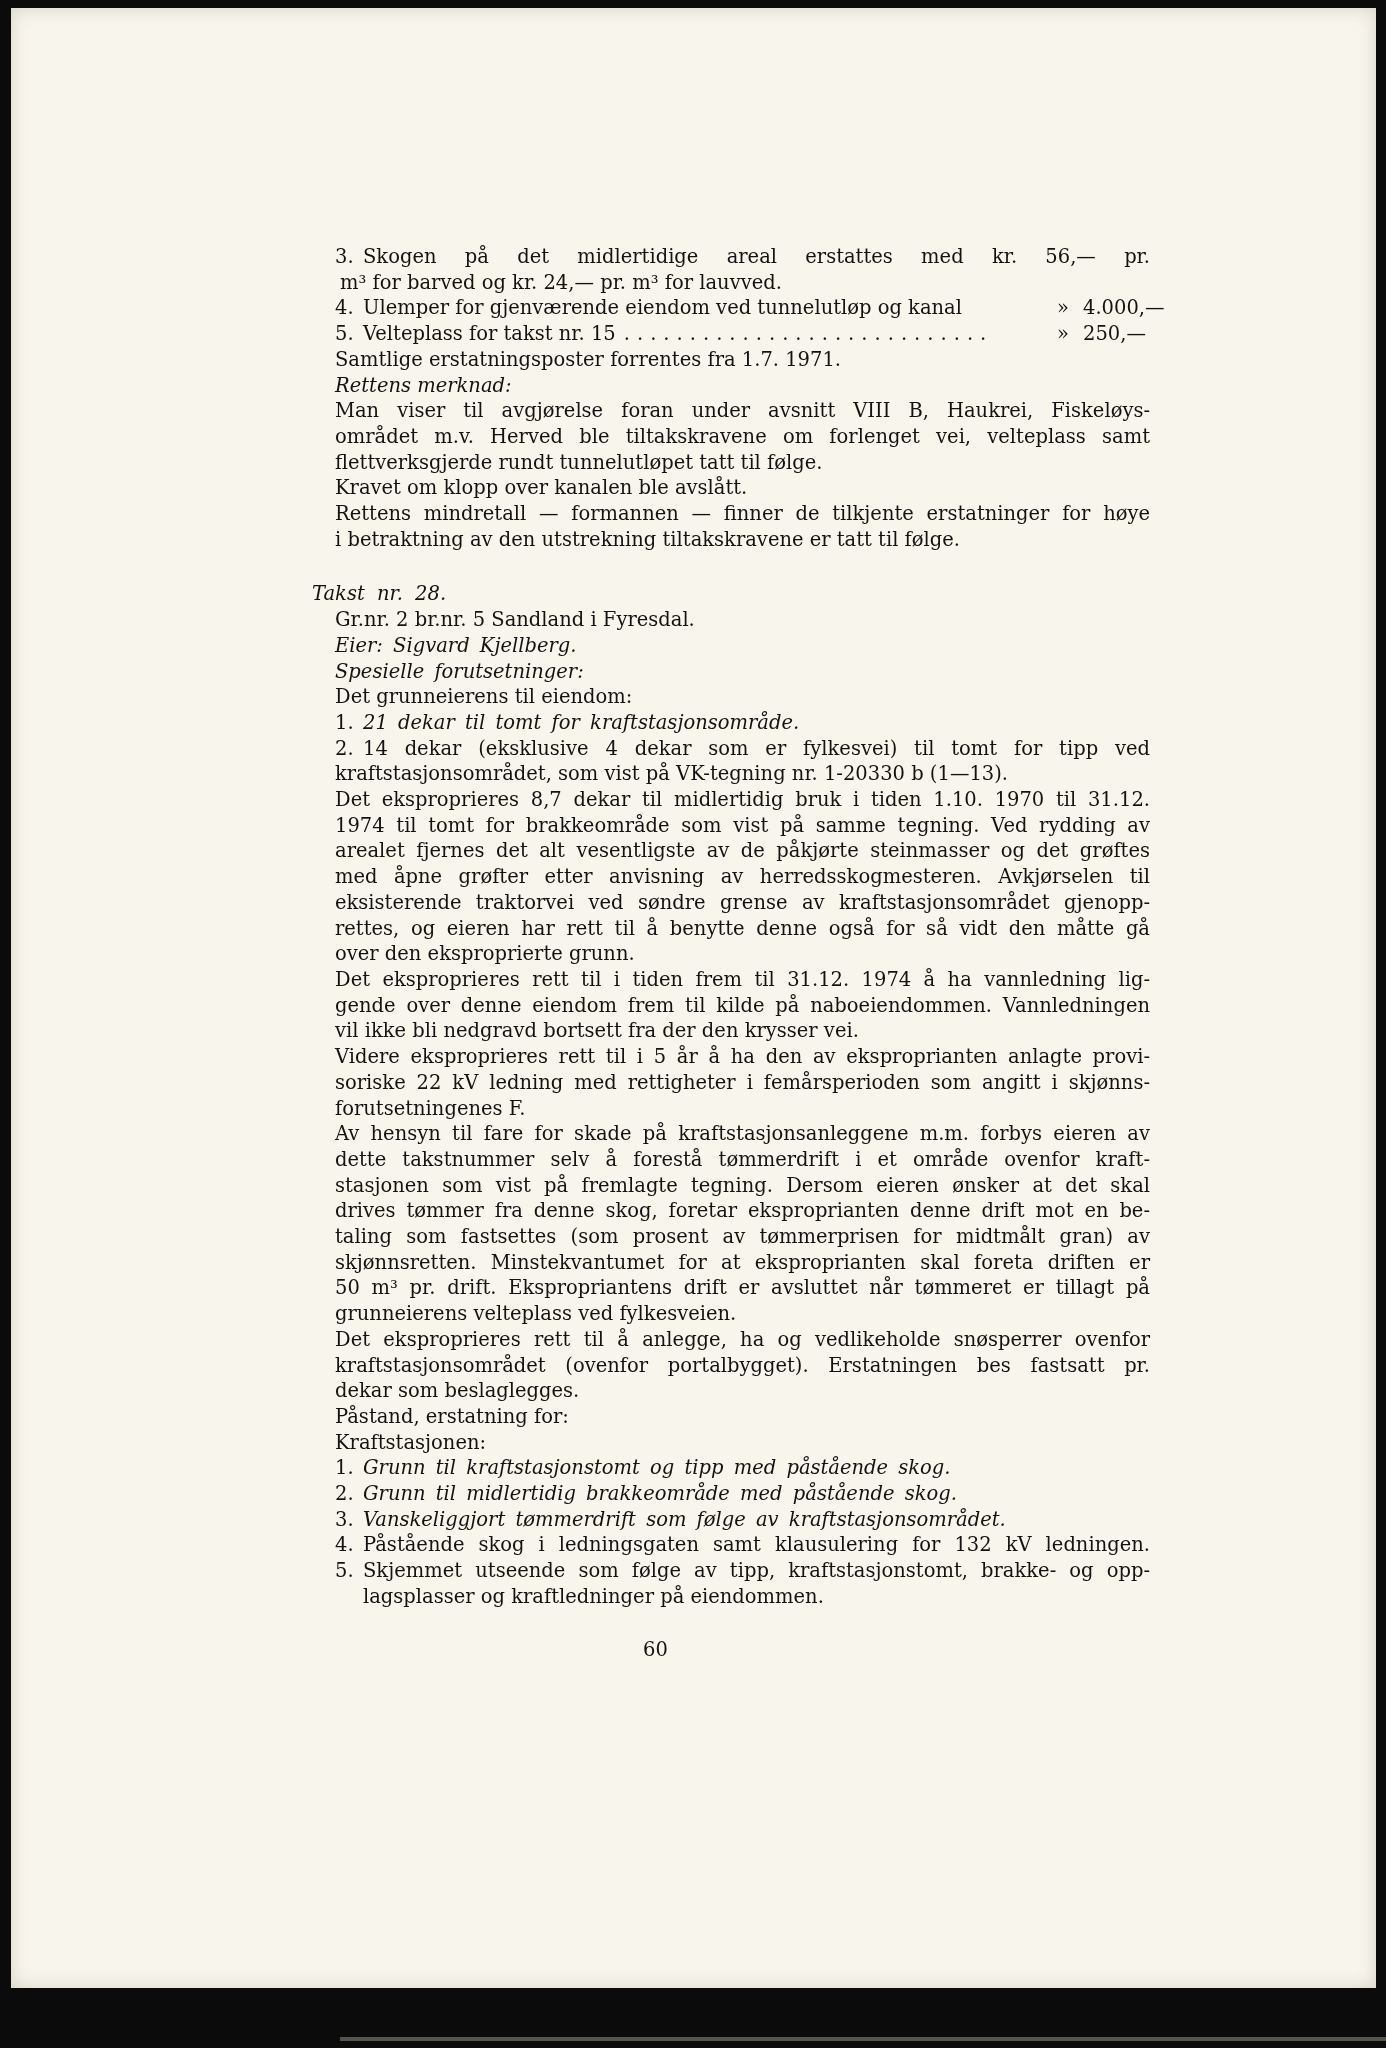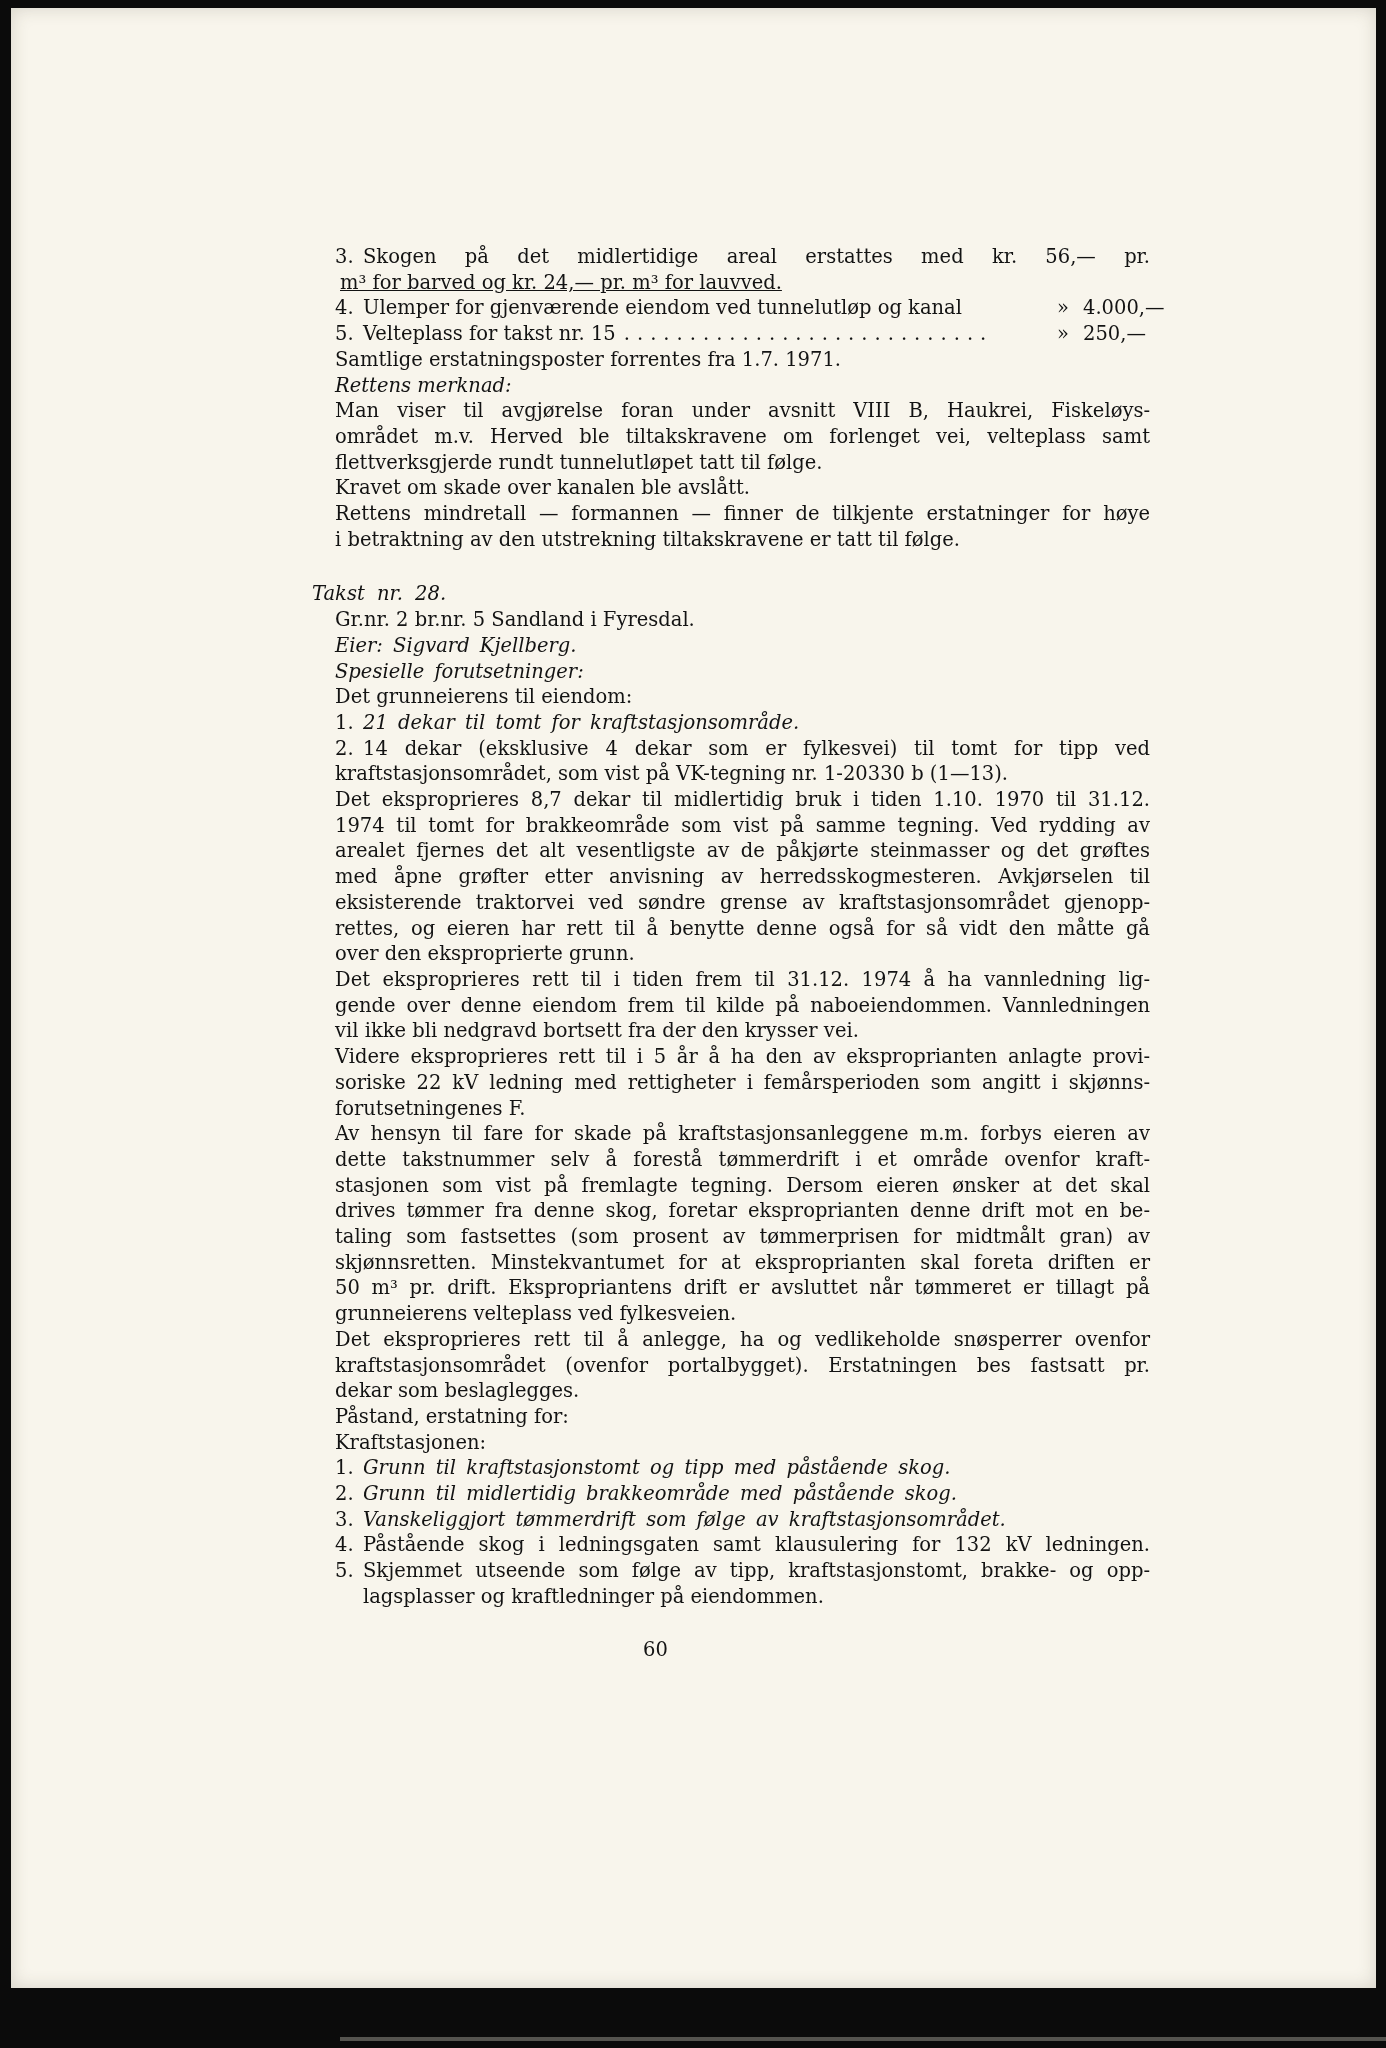--- a/index.html
+++ b/index.html
@@ -21,21 +21,21 @@
     position:absolute;left:324px;top:236px;width:815px;
     font-size:19.5px;line-height:25.7px;color:#131313;
   }
   .ln{min-height:25.7px;}
   .j{text-align:justify;text-align-last:justify;}
   .it{font-style:italic;}
   .ws4{word-spacing:4px;font-style:italic;}
   .item{display:flex;}
   .num{flex:0 0 28px;}
   .itxt{flex:1;}
-  .cont-sm{padding-left:5px;text-decoration:underline;}
+  .cont-sm{padding-left:5px;}
   .cont-md{padding-left:28px;}
   .fill{flex:1;}
   .dots{flex:1;overflow:hidden;white-space:nowrap;letter-spacing:7px;margin-left:8px;}
   .mark{flex:0 0 auto;margin-right:14px;}
   .amount{flex:0 0 112px;text-align:left;margin-right:-45px;}
   .takst-heading{margin-left:-23px;margin-top:29px;word-spacing:6px;font-style:italic;}
   .pageno{margin-top:27px;text-align:center;position:relative;left:-87px;}
 </style>
 </head>
 <body>
@@ -64,21 +64,21 @@
       <span class="mark">»</span>
       <span class="amount">250,—</span>
     </div>
 
     <div class="ln">Samtlige erstatningsposter forrentes fra 1.7. 1971.</div>
     <div class="ln it">Rettens merknad:</div>
 
     <div class="ln j">Man viser til avgjørelse foran under avsnitt VIII B, Haukrei, Fiskeløys-</div>
     <div class="ln j">området m.v. Herved ble tiltakskravene om forlenget vei, velteplass samt</div>
     <div class="ln">flettverksgjerde rundt tunnelutløpet tatt til følge.</div>
-    <div class="ln">Kravet om skade over kanalen ble avslått.</div>
+    <div class="ln">Kravet om klopp over kanalen ble avslått.</div>
     <div class="ln j">Rettens mindretall — formannen — finner de tilkjente erstatninger for høye</div>
     <div class="ln">i betraktning av den utstrekning tiltakskravene er tatt til følge.</div>
 
     <div class="ln it takst-heading">Takst nr. 28.</div>
 
     <div class="ln">Gr.nr. 2 br.nr. 5 Sandland i Fyresdal.</div>
     <div class="ln ws4">Eier: Sigvard Kjellberg.</div>
     <div class="ln ws4">Spesielle forutsetninger:</div>
     <div class="ln">Det grunneierens til eiendom:</div>
 

